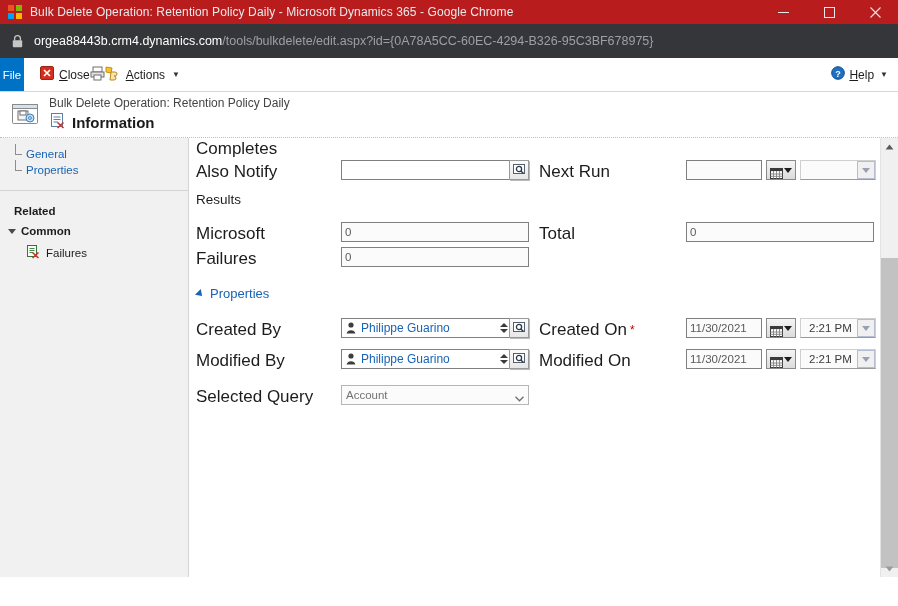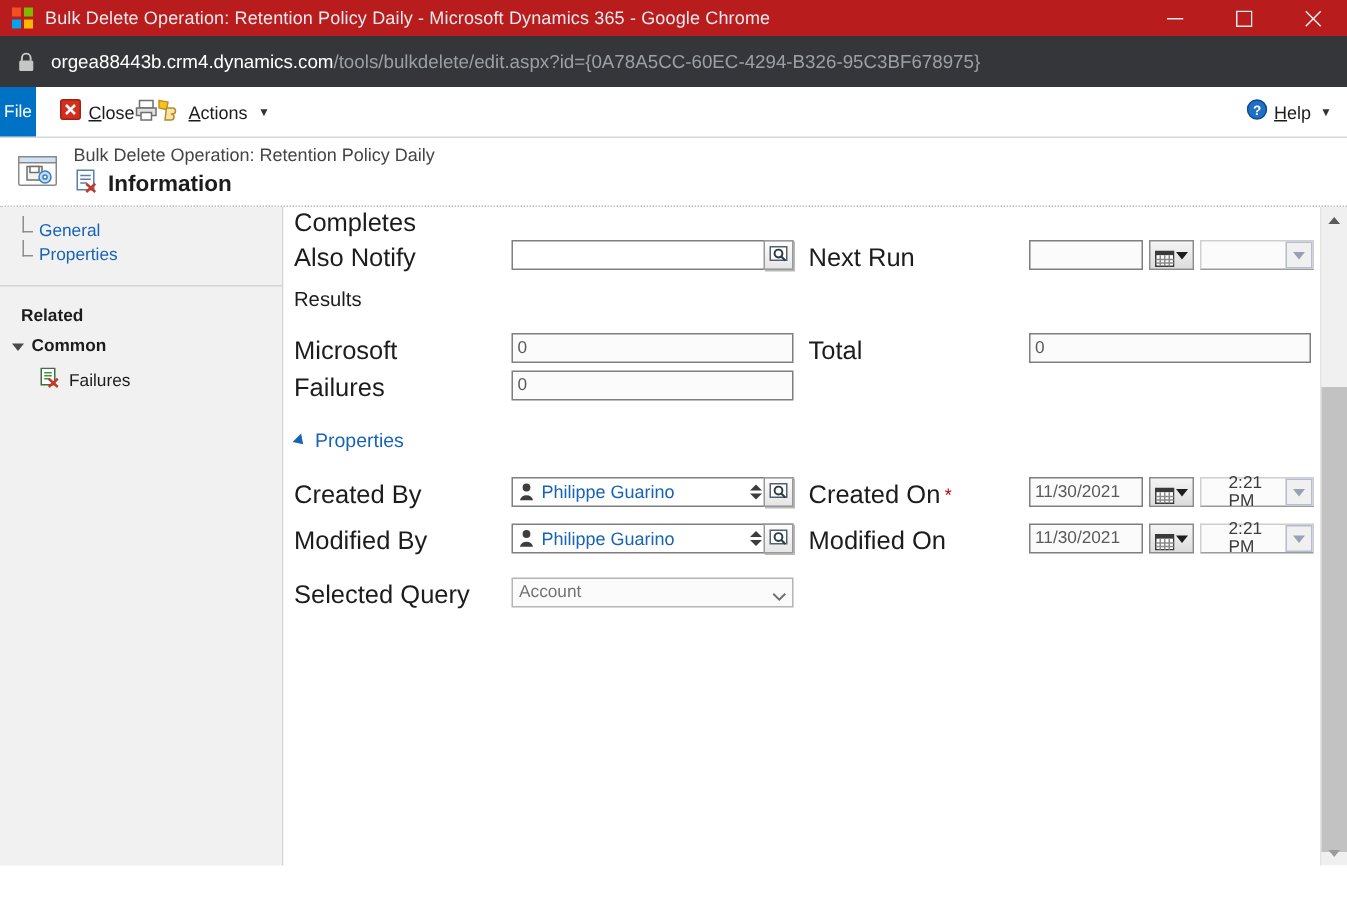--- a/index.html
+++ b/index.html
@@ -374,21 +374,21 @@
   .timebox {
     box-sizing: border-box;
     height: 20px;
     border: 1px solid #cfcfcf;
     border-bottom-color: #9b9b9b;
     background: #fbfbfb;
     display: flex;
     align-items: center;
     font-size: 11.5px;
     color: #3b3b3b;
-    padding-left: 18px;
+    padding-left: 8px;
   }
   .timebox .tval { flex: 1; }
   .timecaret {
     box-sizing: border-box;
     width: 18px; height: 18px;
     border: 1px solid #b6bdd2;
     background: #f0f0f0;
     display: flex;
     align-items: center;
     justify-content: center;

